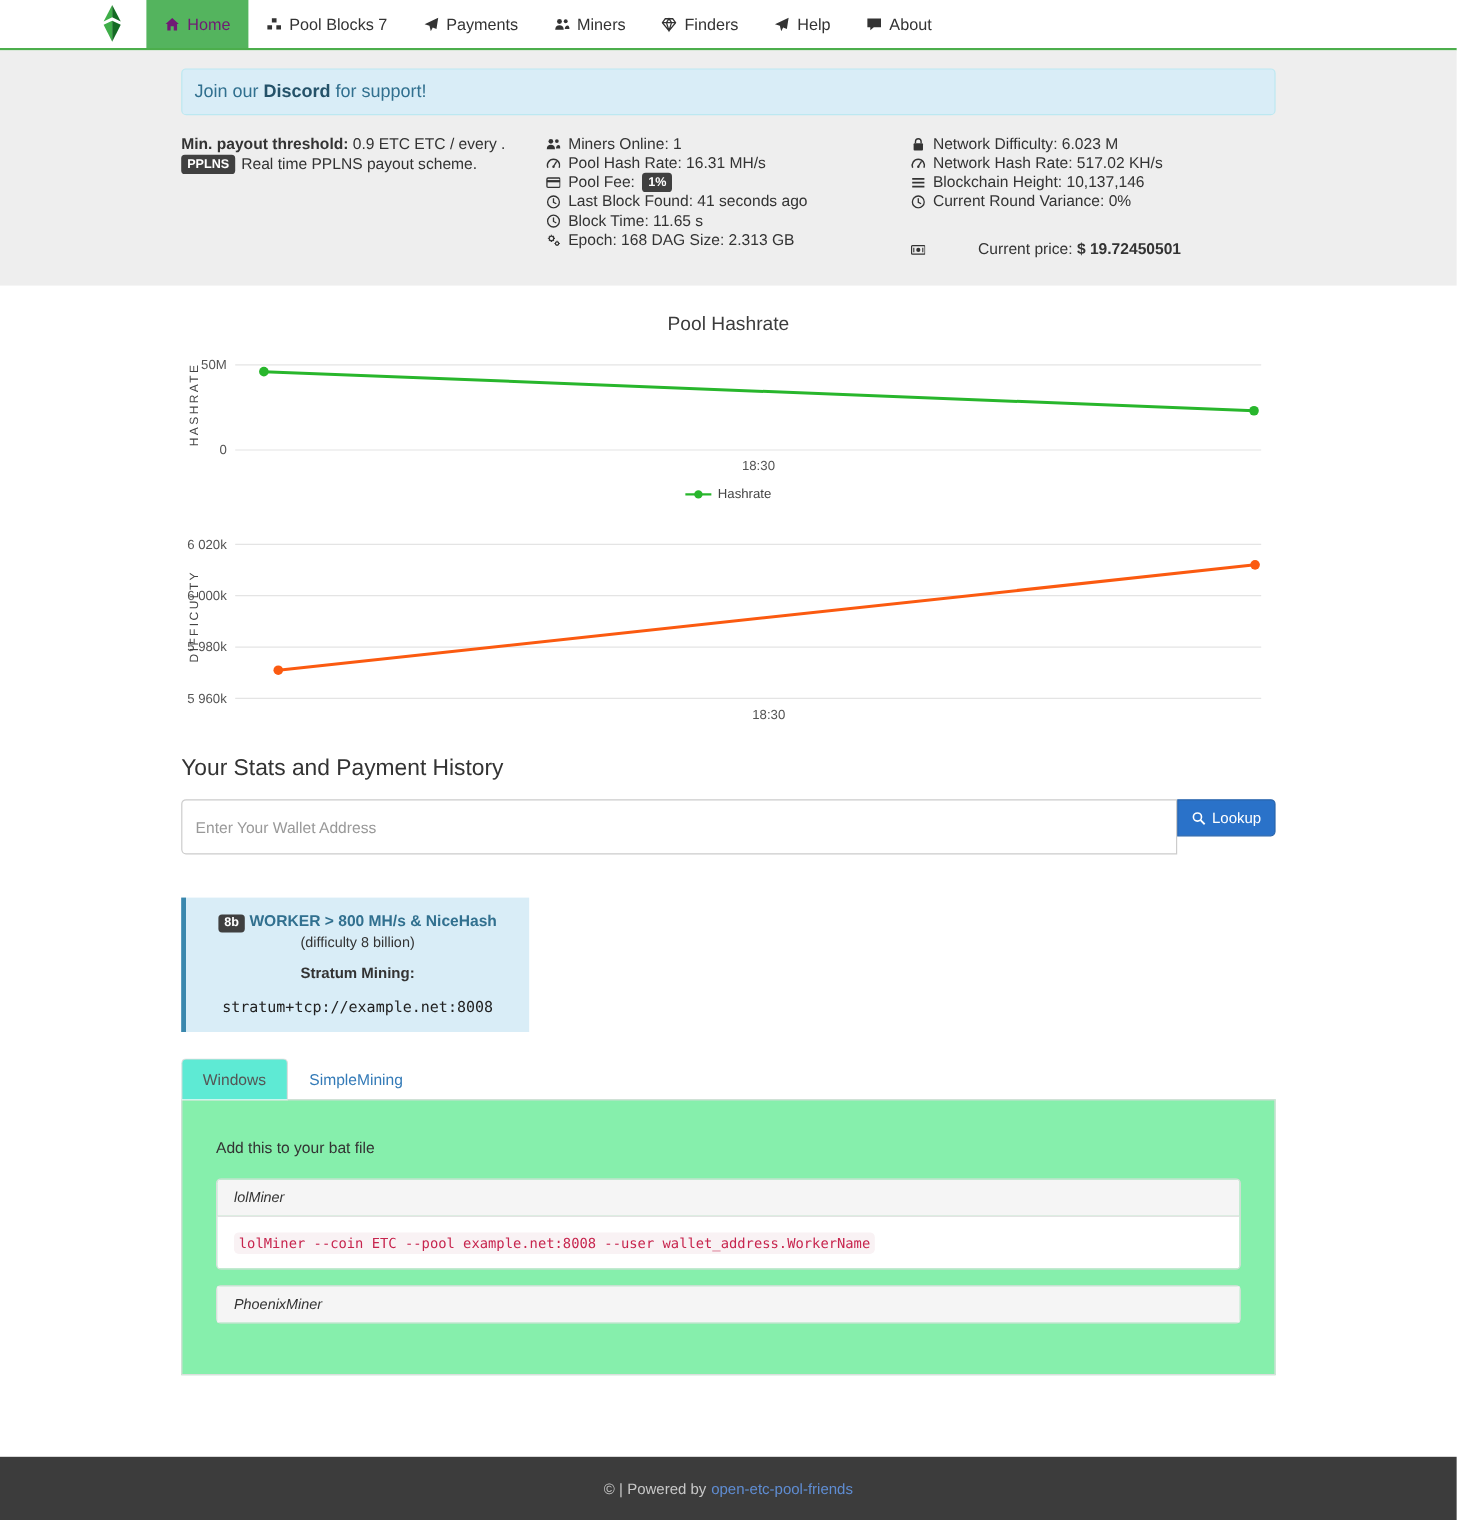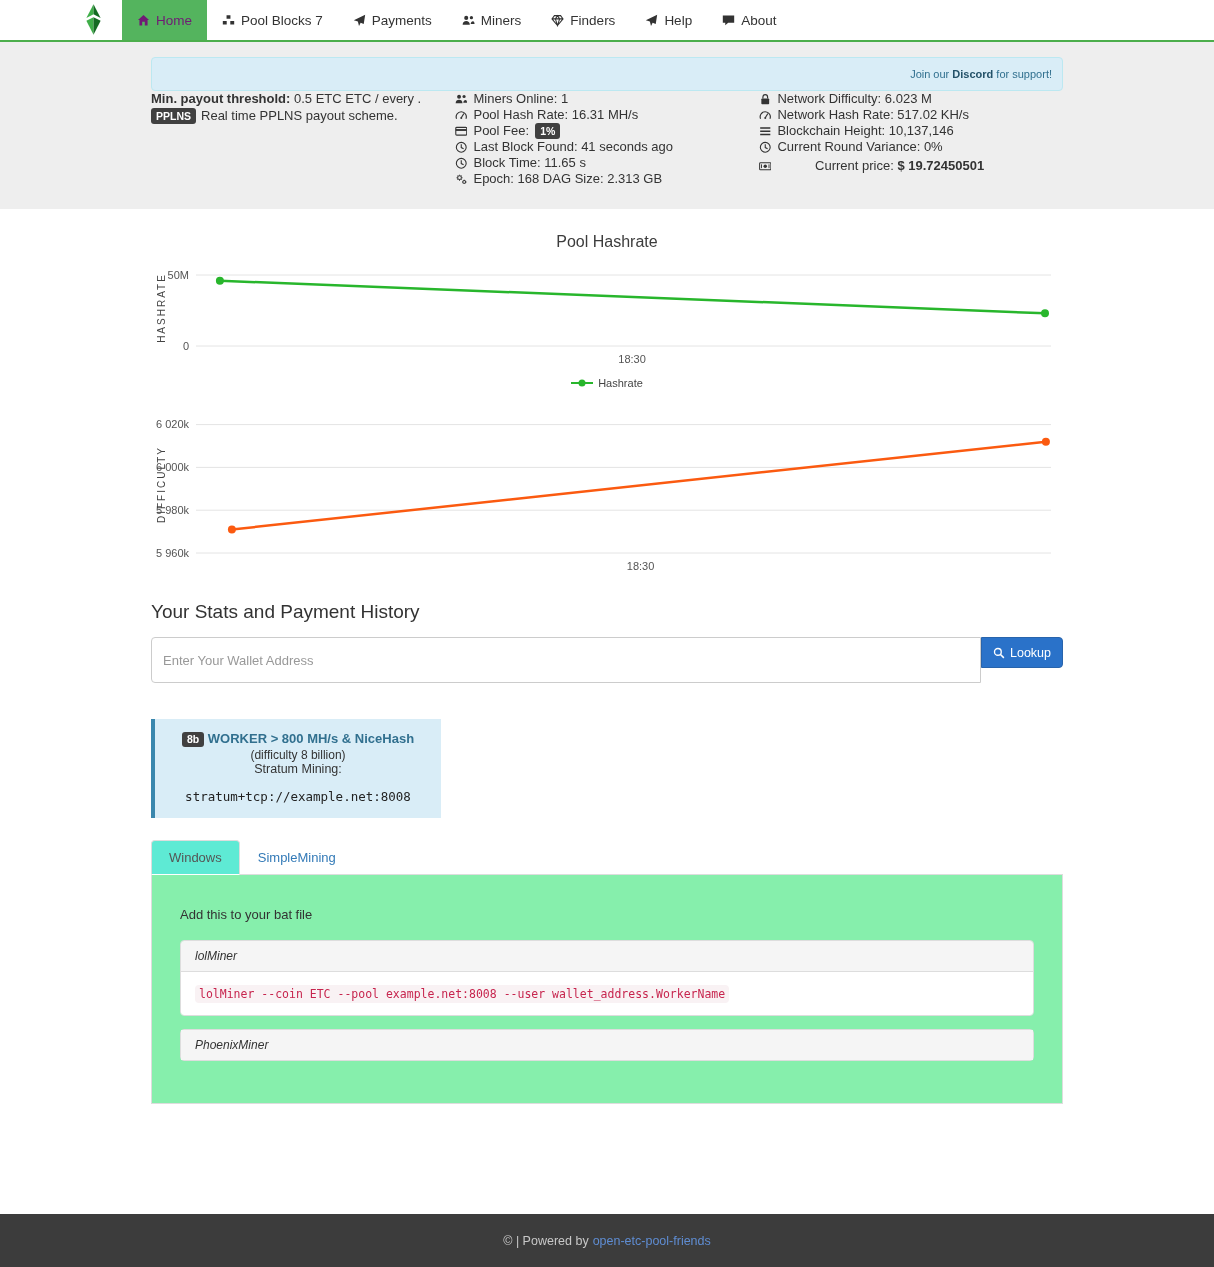--- a/index.html
+++ b/index.html
@@ -22,32 +22,33 @@
     padding: 0 15px; color: #333; text-decoration: none;
     font-size: 13.5px; cursor: pointer;
   }
   .nav-item.active { background: #54b45e; color: #701a75; }
   .ic { width: 13px; height: 13px; fill: currentColor; stroke: none; flex: 0 0 auto; }
 
   
   .band { background: #eeeeee; padding: 15px 0 22px; }
   .alert-info {
     background: #d9edf7; border: 1px solid #bce8f1; border-radius: 4px;
-    color: #31708f; text-align: right; padding: 10px; font-size: 11px;
+    color: #31708f; text-align: left; padding: 10px; font-size: 15px;
+    margin-bottom: 16px;
   }
   .alert-info a { color: #245269; font-weight: bold; text-decoration: none; cursor: pointer; }
   .stats-row { display: flex; }
   .stats-col { width: 33.33%; padding-right: 10px; }
   .stat-line { line-height: 16px; margin-bottom: 0; display: flex; align-items: center; gap: 6px; white-space: nowrap; }
   .stat-line .ic { width: 12.5px; height: 12.5px; }
   .badge-green {
     display: inline-block; background: #404040; color: #fff; font-weight: bold;
     font-size: 10.5px; line-height: 1; padding: 2.5px 5px; border-radius: 3px;
   }
-  .price-line { margin-top: 3px; gap: 40px; }
+  .price-line { margin-top: 24px; gap: 40px; }
   .price-line b { font-weight: bold; }
   .payout-line b { font-weight: bold; }
   .payout-badge-line { margin-top: 1px; display: flex; align-items: center; gap: 5px; }
 
   
   .charts { padding-top: 24px; }
   .chart-title { text-align: center; font-size: 16px; color: #3c3c3c; margin-bottom: 14px; }
   .chart-block { margin-bottom: 10px; }
   svg.plot { display: block; }
   svg.plot text.tick { font-family: "Liberation Sans", sans-serif; font-size: 11px; fill: #545454; }
@@ -72,21 +73,21 @@
   }
   .lookup-btn .ic { width: 12px; height: 12px; }
 
   
   .worker-box {
     margin-top: 36px; width: 290px; background: #d9edf7; border-left: 4px solid #3a87ad;
     padding: 12px 10px 14px; text-align: center;
   }
   .worker-title { color: #31708f; font-weight: bold; font-size: 13px; }
   .worker-sub { font-size: 12px; color: #333; margin-top: 1px; }
-  .worker-stratum-label { font-weight: normal; margin-top: 0; font-size: 12.5px; }
+  .worker-stratum-label { font-weight: bold; margin-top: 12px; font-size: 12.5px; }
   .worker-url { font-family: "DejaVu Sans Mono", monospace; font-size: 12.5px; margin-top: 13px; color: #222; }
 
   
   .miners-sec { margin-top: 22px; margin-bottom: 0; }
   .tabs { display: flex; position: relative; }
   .tab {
     padding: 9px 17px; font-size: 13px; cursor: pointer; border: 1px solid transparent;
     border-radius: 4px 4px 0 0; margin-bottom: -1px; z-index: 2;
   }
   .tab.active { background: #5eead4; border-color: #ddd #ddd #fff; color: #555; }
@@ -232,21 +233,21 @@
 </nav>
 
 <div class="band">
   <div class="container">
     <div class="alert-info">
       <span>Join our </span><a>Discord</a><span> for support!</span>
     </div>
     <div class="stats-row">
       <div class="stats-col">
         <div class="stat-line payout-line">
-          <span><b>Min. payout threshold:</b> <span>0.5 ETC ETC / every .</span></span>
+          <span><b>Min. payout threshold:</b> <span>0.9 ETC ETC / every .</span></span>
         </div>
         <div class="payout-badge-line">
           <span class="badge-green">PPLNS</span>
           <span>Real time PPLNS payout scheme.</span>
         </div>
       </div>
       <div class="stats-col">
         <div class="stat-line">
           <svg class="ic">
               <use href="#i-users"></use>

